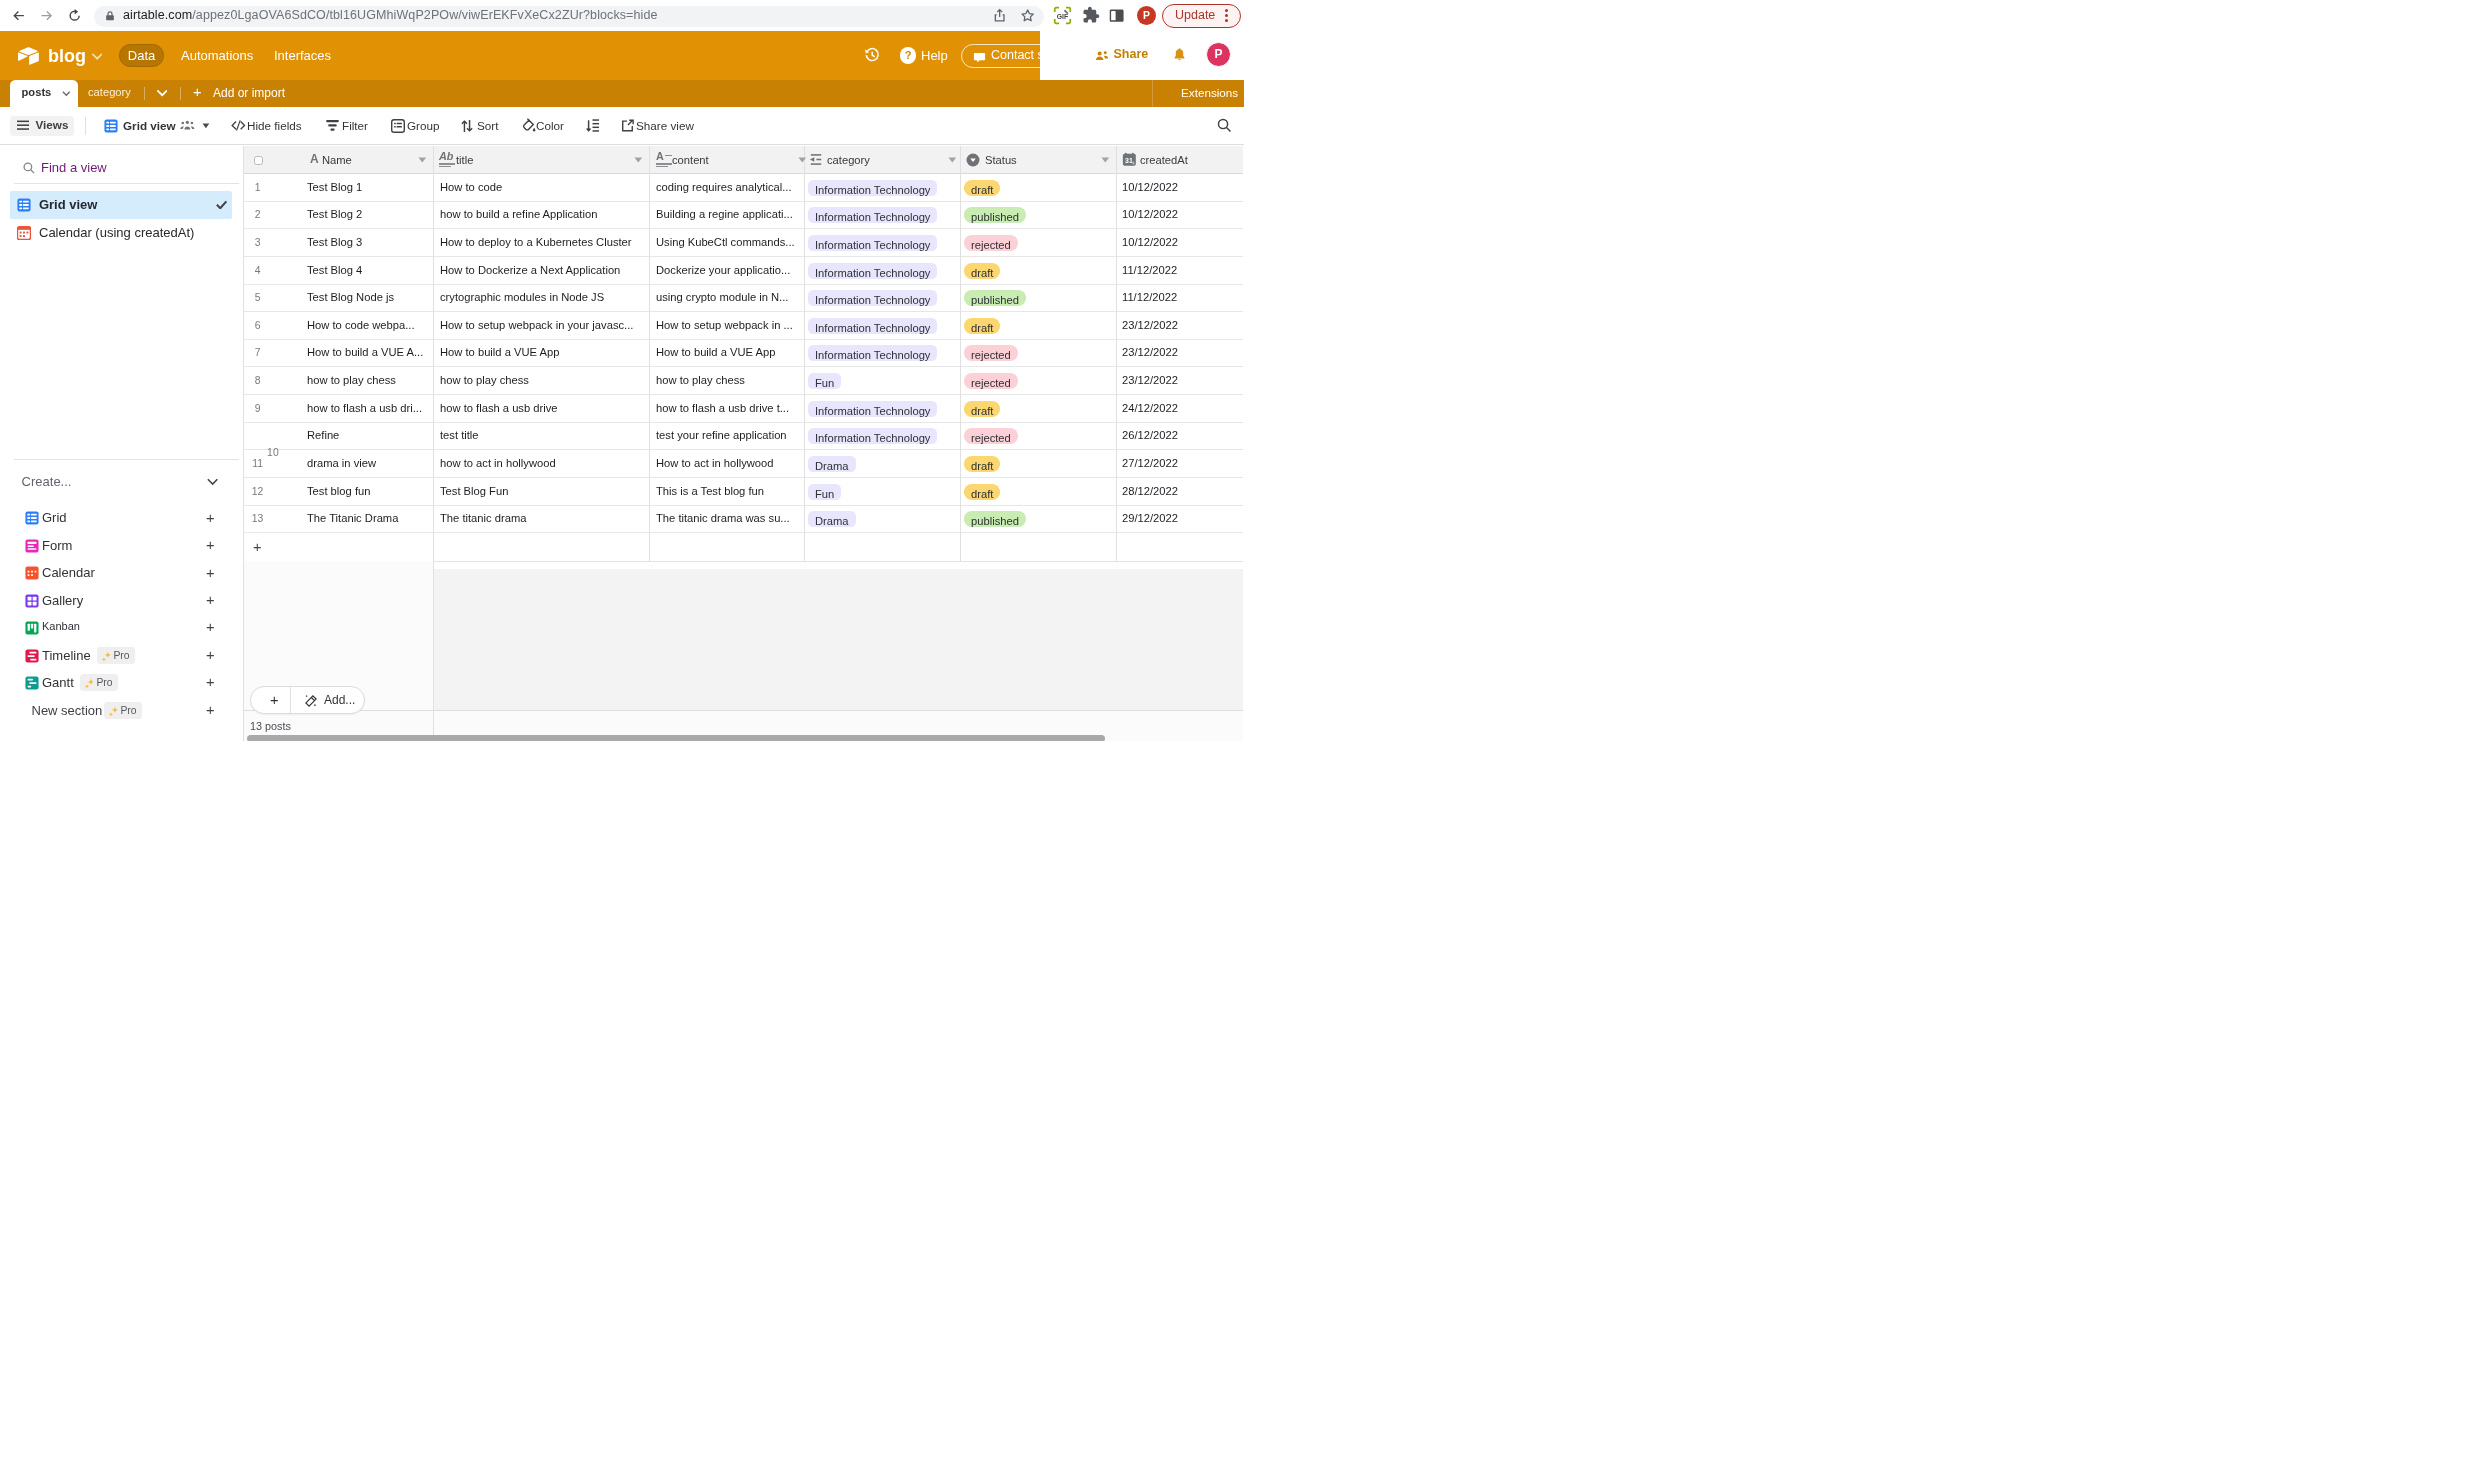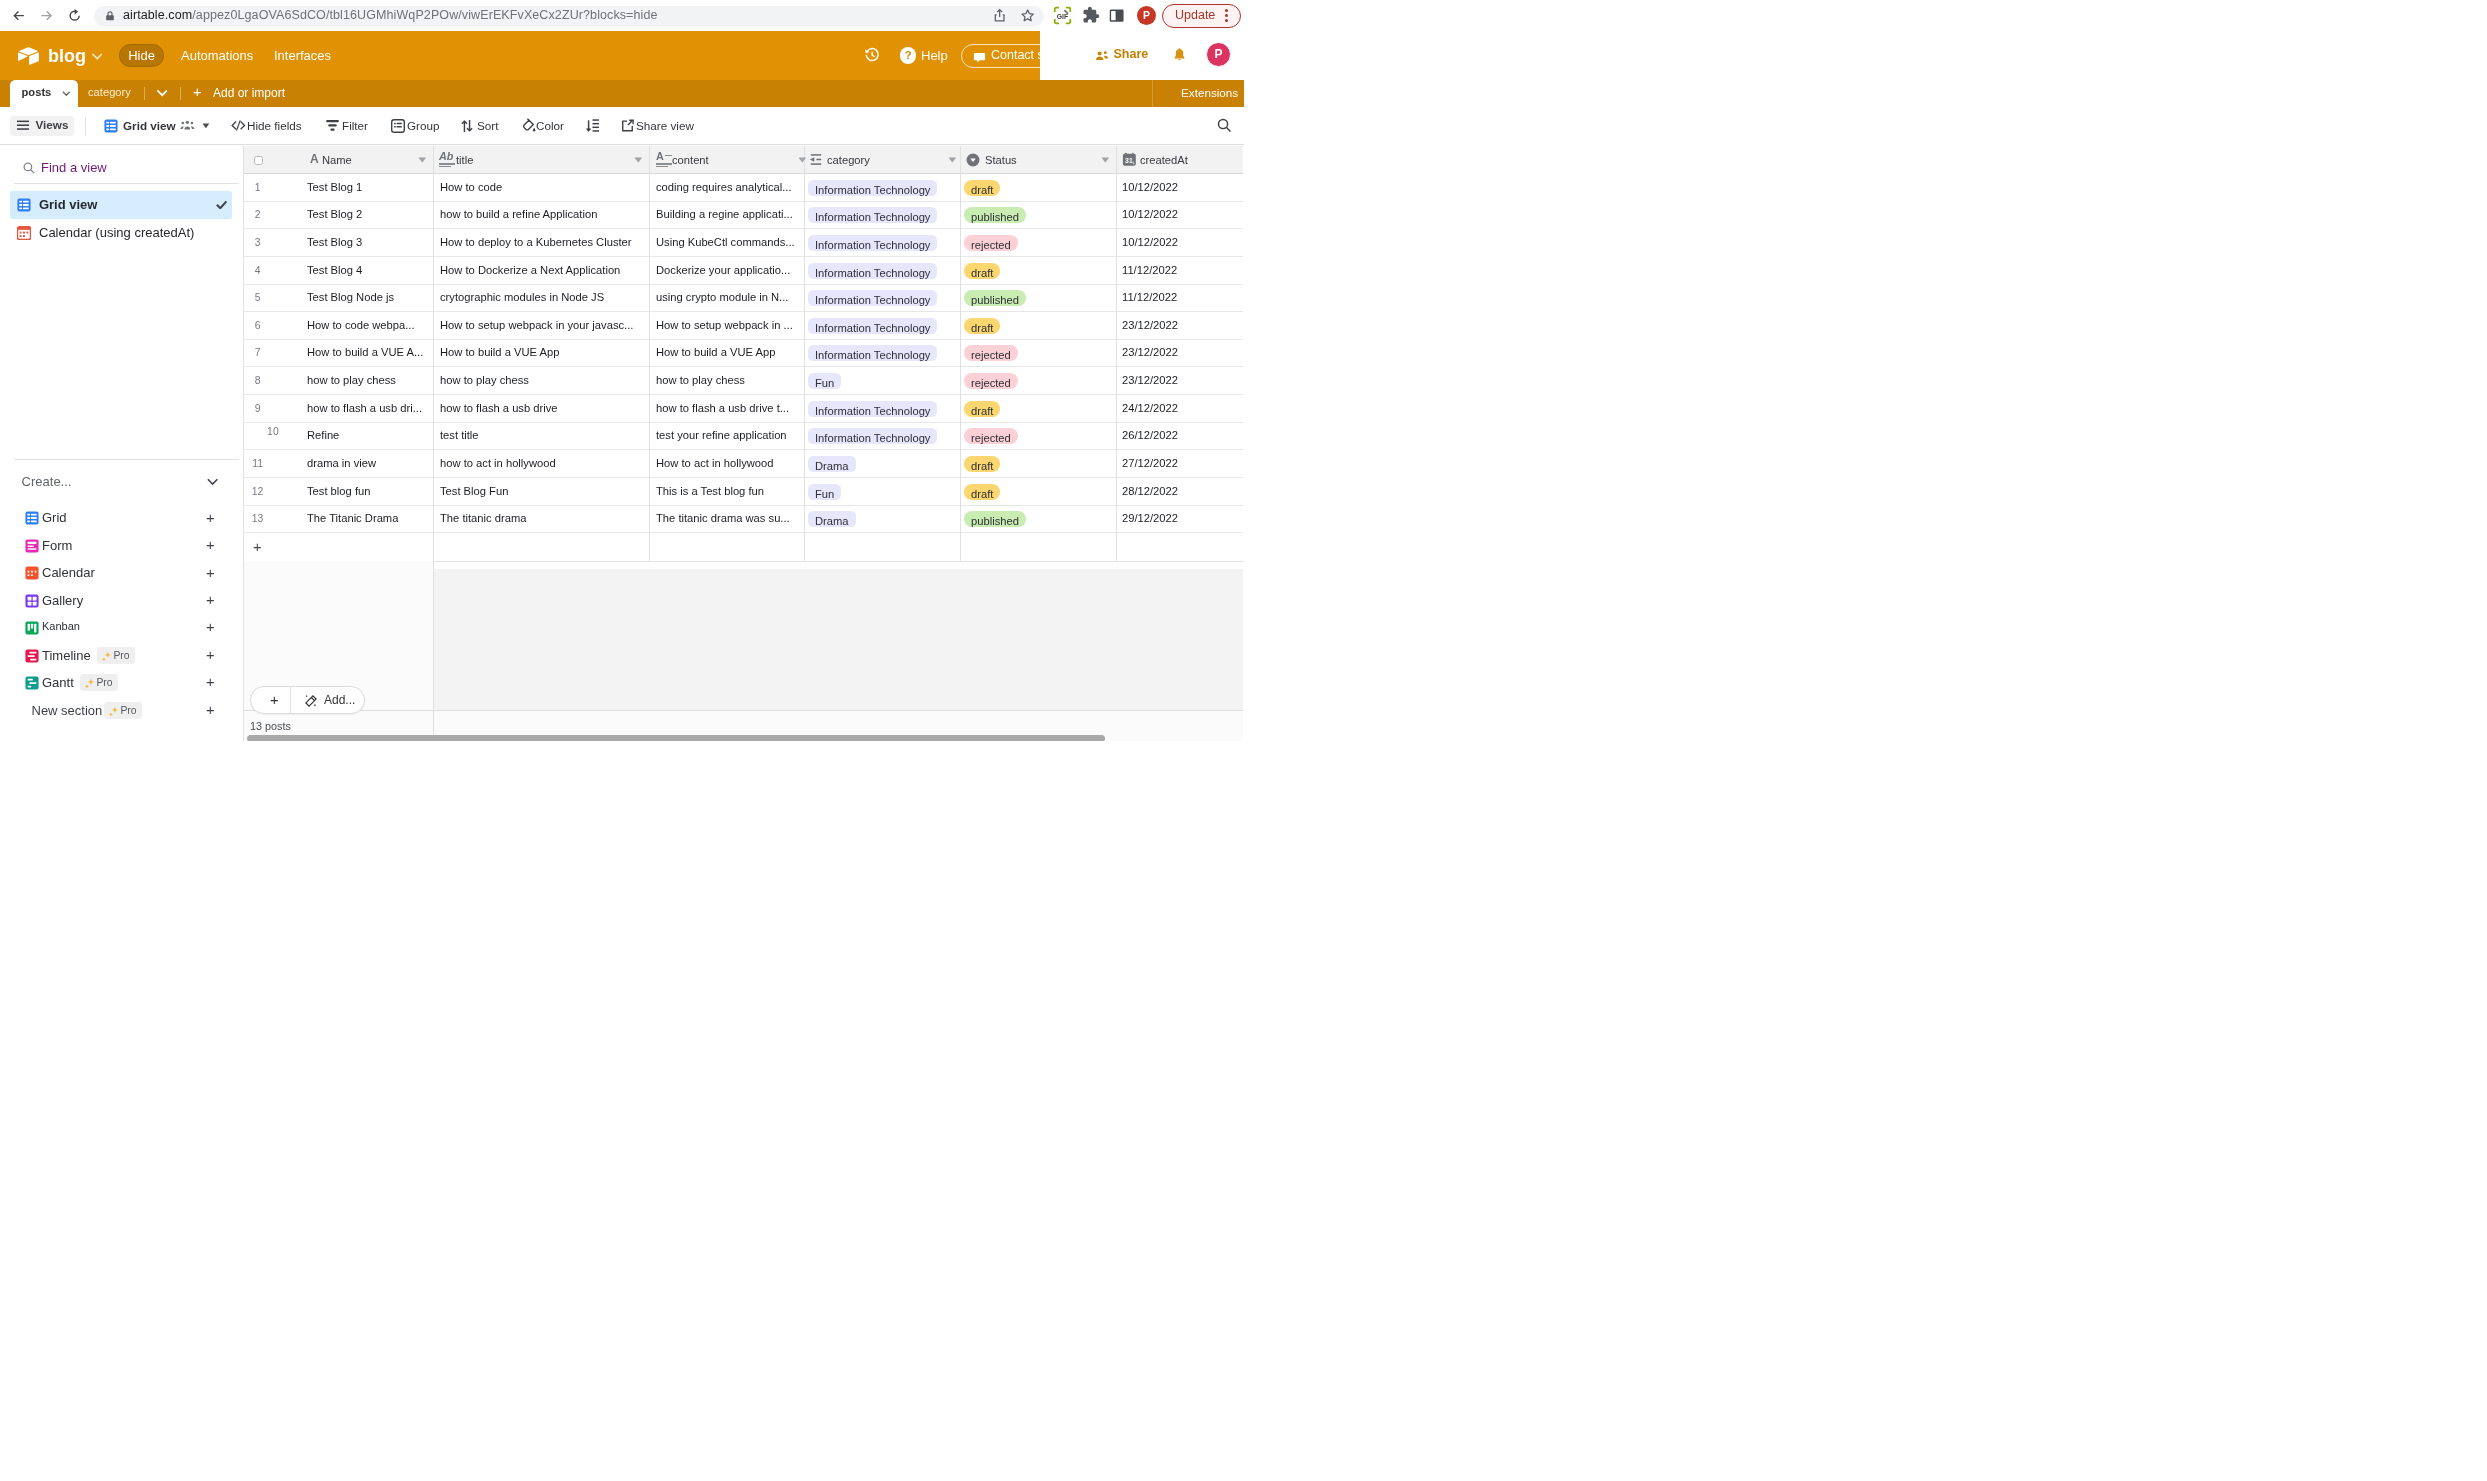--- a/index.html
+++ b/index.html
@@ -100,21 +100,21 @@
   <svg class="abs" style="left:18px;top:16.4px" width="21" height="18" viewBox="0 0 200 170">
     <path fill="#ffffff" d="M90 4.8 16.2 35.4c-4.1 1.7-4.1 7.6.1 9.2l74.2 29.5c6.1 2.4 12.9 2.4 19 0l74.2-29.5c4.2-1.7 4.2-7.5.1-9.2L110 4.8c-6.4-2.7-13.6-2.7-20 0"></path>
     <path fill="#ffffff" d="M105.9 88.9v73.7c0 3.5 3.5 5.9 6.8 4.6l82.7-32.1a4.98 4.98 0 0 0 3.2-4.6V56.8c0-3.5-3.5-5.9-6.8-4.6L109 84.3a4.98 4.98 0 0 0-3.1 4.6"></path>
     <path fill="#ffffff" d="M86.6 92.7 62 104.6l-2.5 1.2-51.7 24.8c-3.3 1.6-7.8-.8-7.8-4.5V57.1c0-1.3.7-2.5 1.6-3.4.4-.4.8-.7 1.2-.9 1.2-.7 3-.9 4.4-.3l78.9 31.3c4 1.6 4.3 7.2.5 8.9"></path>
   </svg>
   <div class="abs" style="left:48px;top:14.7px;font-size:18px;font-weight:bold;color:#fff;">blog</div>
   <svg class="abs" style="left:92px;top:21.6px" width="10.4" height="7" viewBox="0 0 12 8">
       <path d="M1 1.5 6 6.5 11 1.5" fill="none" stroke="#f3ddb2" stroke-width="2" stroke-linecap="round"></path>
     </svg>
 
-  <div class="abs" style="left:119px;top:13.4px;width:45px;height:22.5px;background:#b67601;border:0.9px solid #a26a01;border-radius:11.2px;text-align:center;line-height:21px;font-size:13px;color:#fff;">Hide</div>
+  <div class="abs" style="left:119px;top:13.4px;width:45px;height:22.5px;background:#b67601;border:0.9px solid #a26a01;border-radius:11.2px;text-align:center;line-height:21px;font-size:13px;color:#fff;">Data</div>
   <div class="abs" style="left:181px;top:17.3px;font-size:13px;color:#fff;">Automations</div>
   <div class="abs" style="left:274px;top:17.3px;font-size:13px;color:#fff;">Interfaces</div>
 
   <svg class="abs" style="left:864px;top:16.4px" width="16.4" height="16.4" viewBox="0 0 20 20">
       <g fill="none" stroke="#fff" stroke-width="1.8">
         <path d="M3.2 6.4A7.3 7.3 0 1 1 2.7 10"></path>
         <path d="M10 5.8V10l3 2"></path>
       </g>
       <path d="M1.2 3.2 2.2 8l4.4-1.8z" fill="#fff"></path>
     </svg>
@@ -499,21 +499,21 @@
     <div class="cell" style="left:878px;top:221px;width:119px;">23/12/2022</div>
     <div class="abs" style="left:0;top:249px;width:999px;height:28px;border-bottom:0.9px solid #e7e7e7;"></div>
     <div class="rownum" style="left:-0.9px;top:249px;">9</div>
     <div class="cell" style="left:63px;top:249px;width:123px;">how to flash a usb dri...</div>
     <div class="cell" style="left:196px;top:249px;width:206px;">how to flash a usb drive</div>
     <div class="cell" style="left:412px;top:249px;width:145px;">how to flash a usb drive t...</div>
     <div class="cell" style="left:564px;top:249px;width:149px;"><span class="pill cat" style="max-width:136px;overflow:hidden;white-space:nowrap;vertical-align:middle;">Information Technology</span></div>
     <div class="cell" style="left:720px;top:249px;width:149px;"><span class="pill draft" style="vertical-align:middle;">draft</span></div>
     <div class="cell" style="left:878px;top:249px;width:119px;">24/12/2022</div>
     <div class="abs" style="left:0;top:276px;width:999px;height:28px;border-bottom:0.9px solid #e7e7e7;"></div>
-    <div class="rownum" style="left:-0.9px;top:272px;padding-left:24px;">10</div>
+    <div class="rownum" style="left:-0.9px;top:293px;padding-left:24px;">10</div>
     <div class="cell" style="left:63px;top:276px;width:123px;">Refine</div>
     <div class="cell" style="left:196px;top:276px;width:206px;">test title</div>
     <div class="cell" style="left:412px;top:276px;width:145px;">test your refine application</div>
     <div class="cell" style="left:564px;top:276px;width:149px;"><span class="pill cat" style="max-width:136px;overflow:hidden;white-space:nowrap;vertical-align:middle;">Information Technology</span></div>
     <div class="cell" style="left:720px;top:276px;width:149px;"><span class="pill rejected" style="vertical-align:middle;">rejected</span></div>
     <div class="cell" style="left:878px;top:276px;width:119px;">26/12/2022</div>
     <div class="abs" style="left:0;top:304px;width:999px;height:28px;border-bottom:0.9px solid #e7e7e7;"></div>
     <div class="rownum" style="left:-0.9px;top:304px;">11</div>
     <div class="cell" style="left:63px;top:304px;width:123px;">drama in view</div>
     <div class="cell" style="left:196px;top:304px;width:206px;">how to act in hollywood</div>

